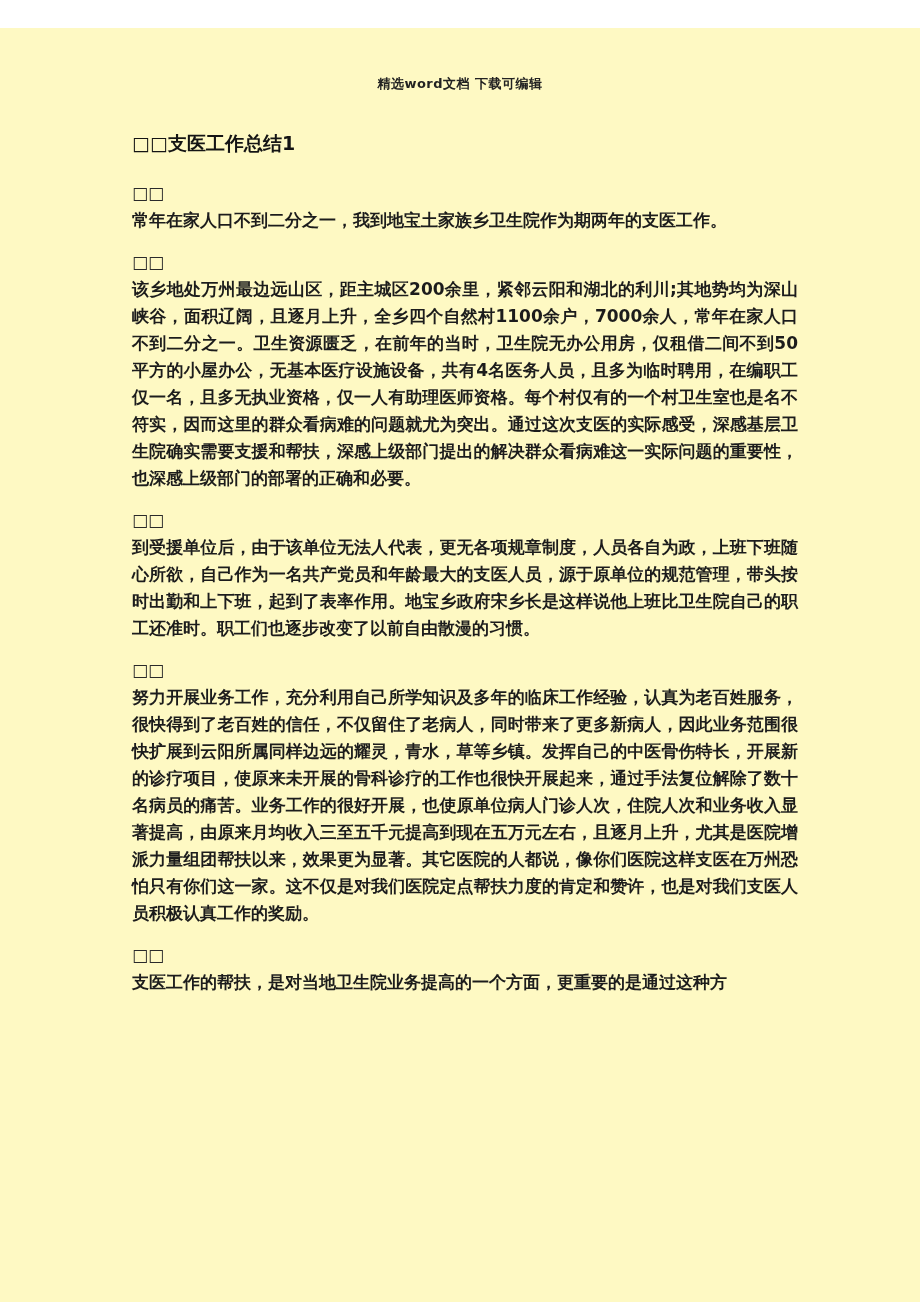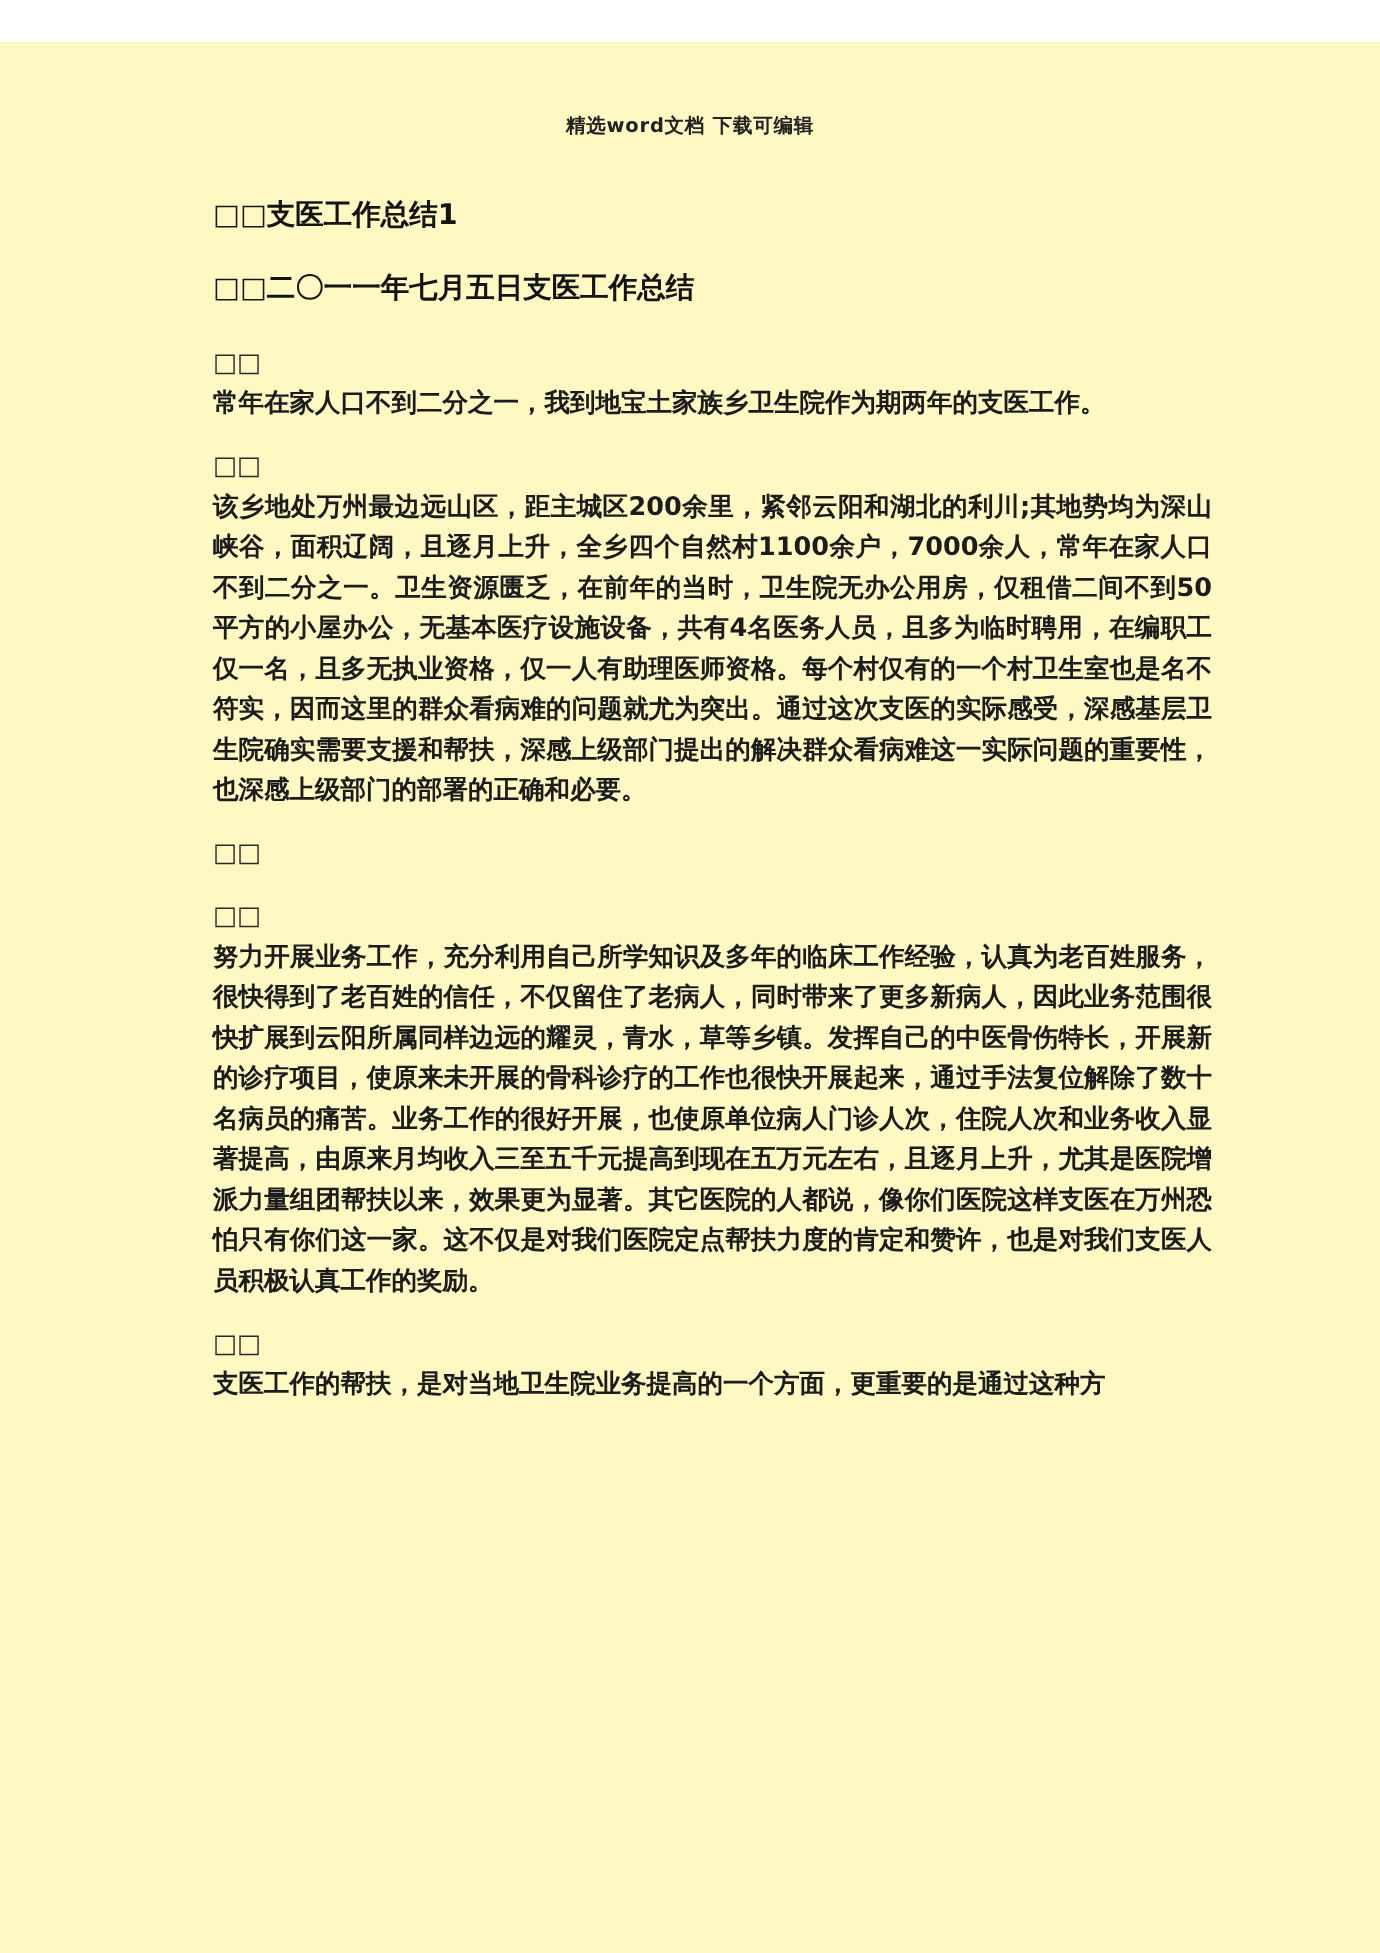--- a/index.html
+++ b/index.html
@@ -23,21 +23,21 @@
     left: 0;
     right: 0;
     text-align: center;
     font-size: 13px;
     font-weight: 700;
     letter-spacing: 0.5px;
     color: #222222;
   }
   .content {
     position: absolute;
-    left: 142px;
+    left: 132px;
     top: 103px;
     width: 666px;
   }
   .title-line {
     margin: 0 0 25px 0;
     font-size: 19px;
     line-height: 24px;
     font-weight: 700;
     color: #141414;
     white-space: nowrap;
@@ -59,34 +59,34 @@
 </head>
 <body>
 
 <div class="page">
 
   <div class="watermark-header">精选word文档 下载可编辑</div>
 
   <div class="content">
 
     <p class="title-line">□□支医工作总结1</p>
-    <p class="title-line">□□二〇一一年七月五日支医工作总结</p>
 
     <div class="para">
       <span class="indent-marker">□□</span>
       <span class="para-text">常年在家人口不到二分之一，我到地宝土家族乡卫生院作为期两年的支医工作。</span>
     </div>
 
     <div class="para">
       <span class="indent-marker">□□</span>
       <span class="para-text">该乡地处万州最边远山区，距主城区200余里，紧邻云阳和湖北的利川;其地势均为深山峡谷，面积辽阔，且逐月上升，全乡四个自然村1100余户，7000余人，常年在家人口不到二分之一。卫生资源匮乏，在前年的当时，卫生院无办公用房，仅租借二间不到50平方的小屋办公，无基本医疗设施设备，共有4名医务人员，且多为临时聘用，在编职工仅一名，且多无执业资格，仅一人有助理医师资格。每个村仅有的一个村卫生室也是名不符实，因而这里的群众看病难的问题就尤为突出。通过这次支医的实际感受，深感基层卫生院确实需要支援和帮扶，深感上级部门提出的解决群众看病难这一实际问题的重要性，也深感上级部门的部署的正确和必要。</span>
     </div>
 
     <div class="para">
       <span class="indent-marker">□□</span>
+      <span class="para-text">到受援单位后，由于该单位无法人代表，更无各项规章制度，人员各自为政，上班下班随心所欲，自己作为一名共产党员和年龄最大的支医人员，源于原单位的规范管理，带头按时出勤和上下班，起到了表率作用。地宝乡政府宋乡长是这样说他上班比卫生院自己的职工还准时。职工们也逐步改变了以前自由散漫的习惯。</span>
     </div>
 
     <div class="para">
       <span class="indent-marker">□□</span>
       <span class="para-text">努力开展业务工作，充分利用自己所学知识及多年的临床工作经验，认真为老百姓服务，很快得到了老百姓的信任，不仅留住了老病人，同时带来了更多新病人，因此业务范围很快扩展到云阳所属同样边远的耀灵，青水，草等乡镇。发挥自己的中医骨伤特长，开展新的诊疗项目，使原来未开展的骨科诊疗的工作也很快开展起来，通过手法复位解除了数十名病员的痛苦。业务工作的很好开展，也使原单位病人门诊人次，住院人次和业务收入显著提高，由原来月均收入三至五千元提高到现在五万元左右，且逐月上升，尤其是医院增派力量组团帮扶以来，效果更为显著。其它医院的人都说，像你们医院这样支医在万州恐怕只有你们这一家。这不仅是对我们医院定点帮扶力度的肯定和赞许，也是对我们支医人员积极认真工作的奖励。</span>
     </div>
 
     <div class="para">
       <span class="indent-marker">□□</span>
       <span class="para-text">支医工作的帮扶，是对当地卫生院业务提高的一个方面，更重要的是通过这种方</span>

